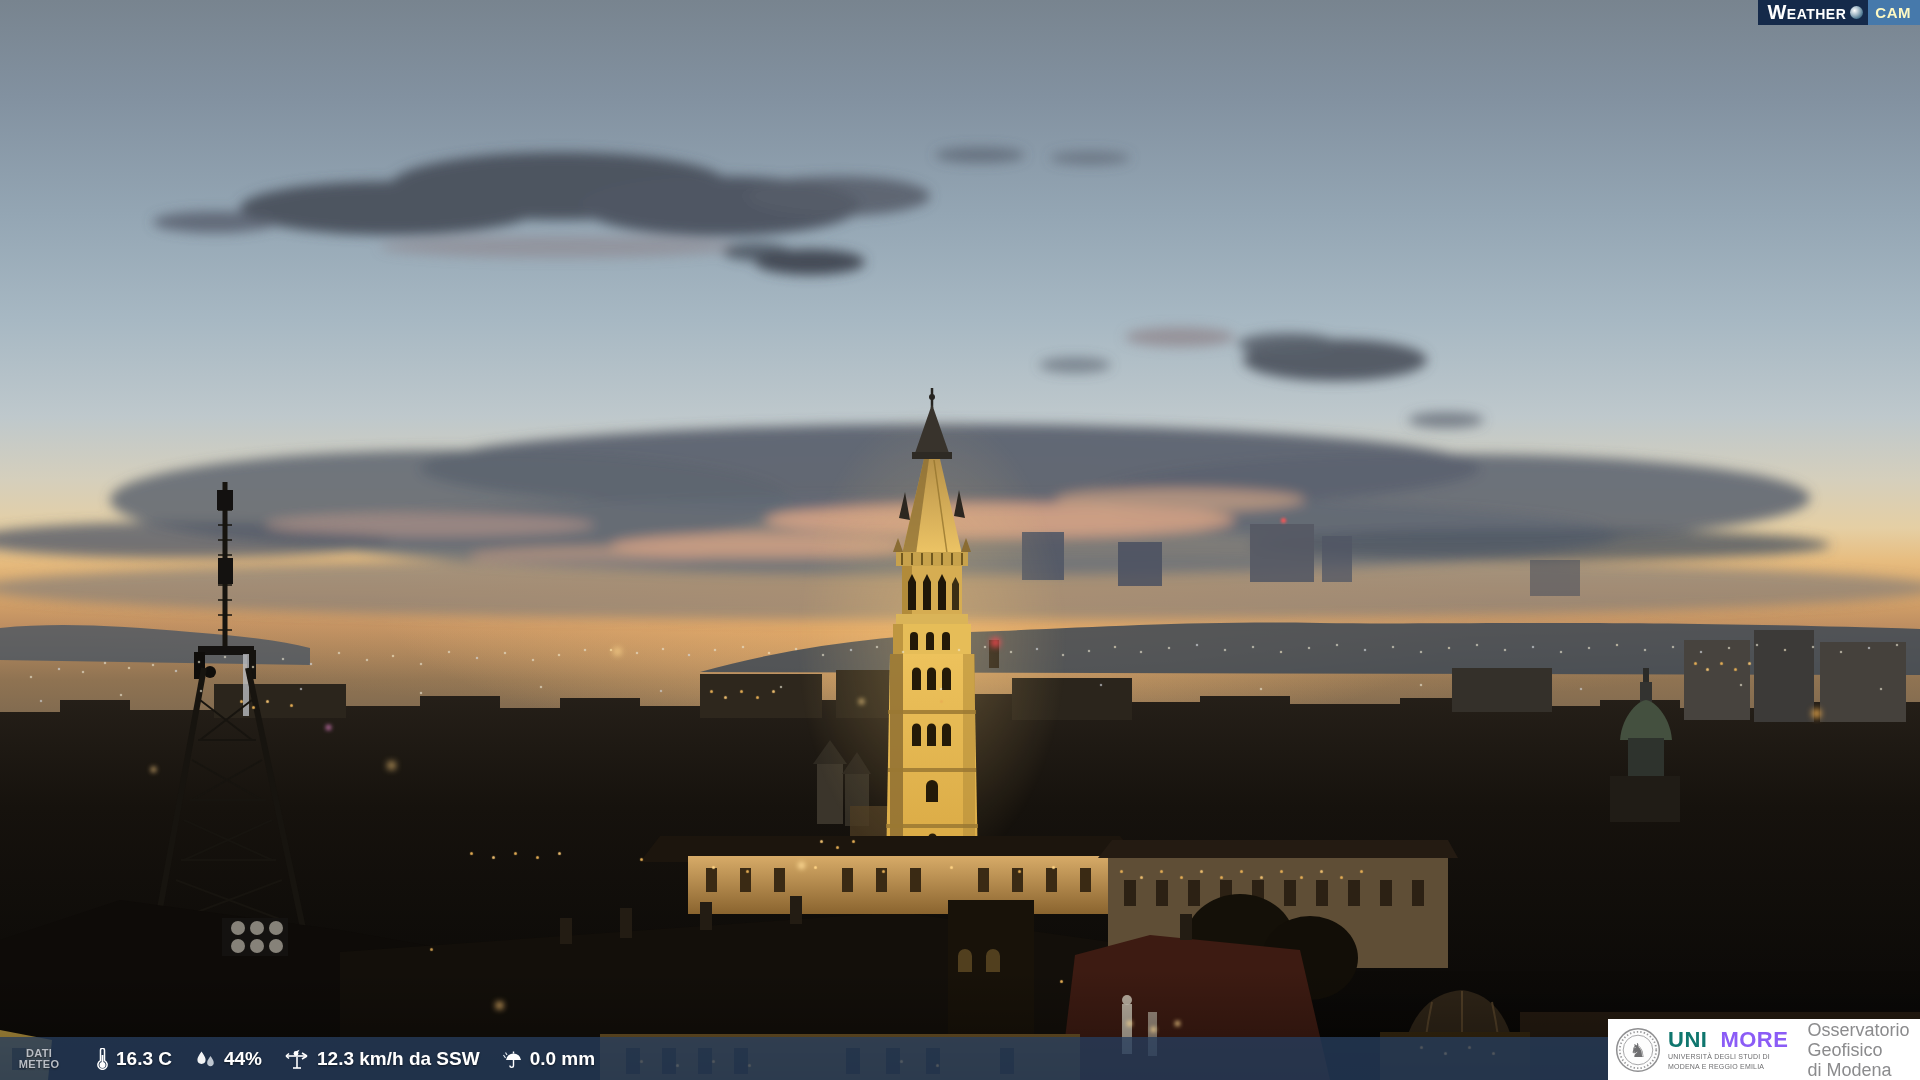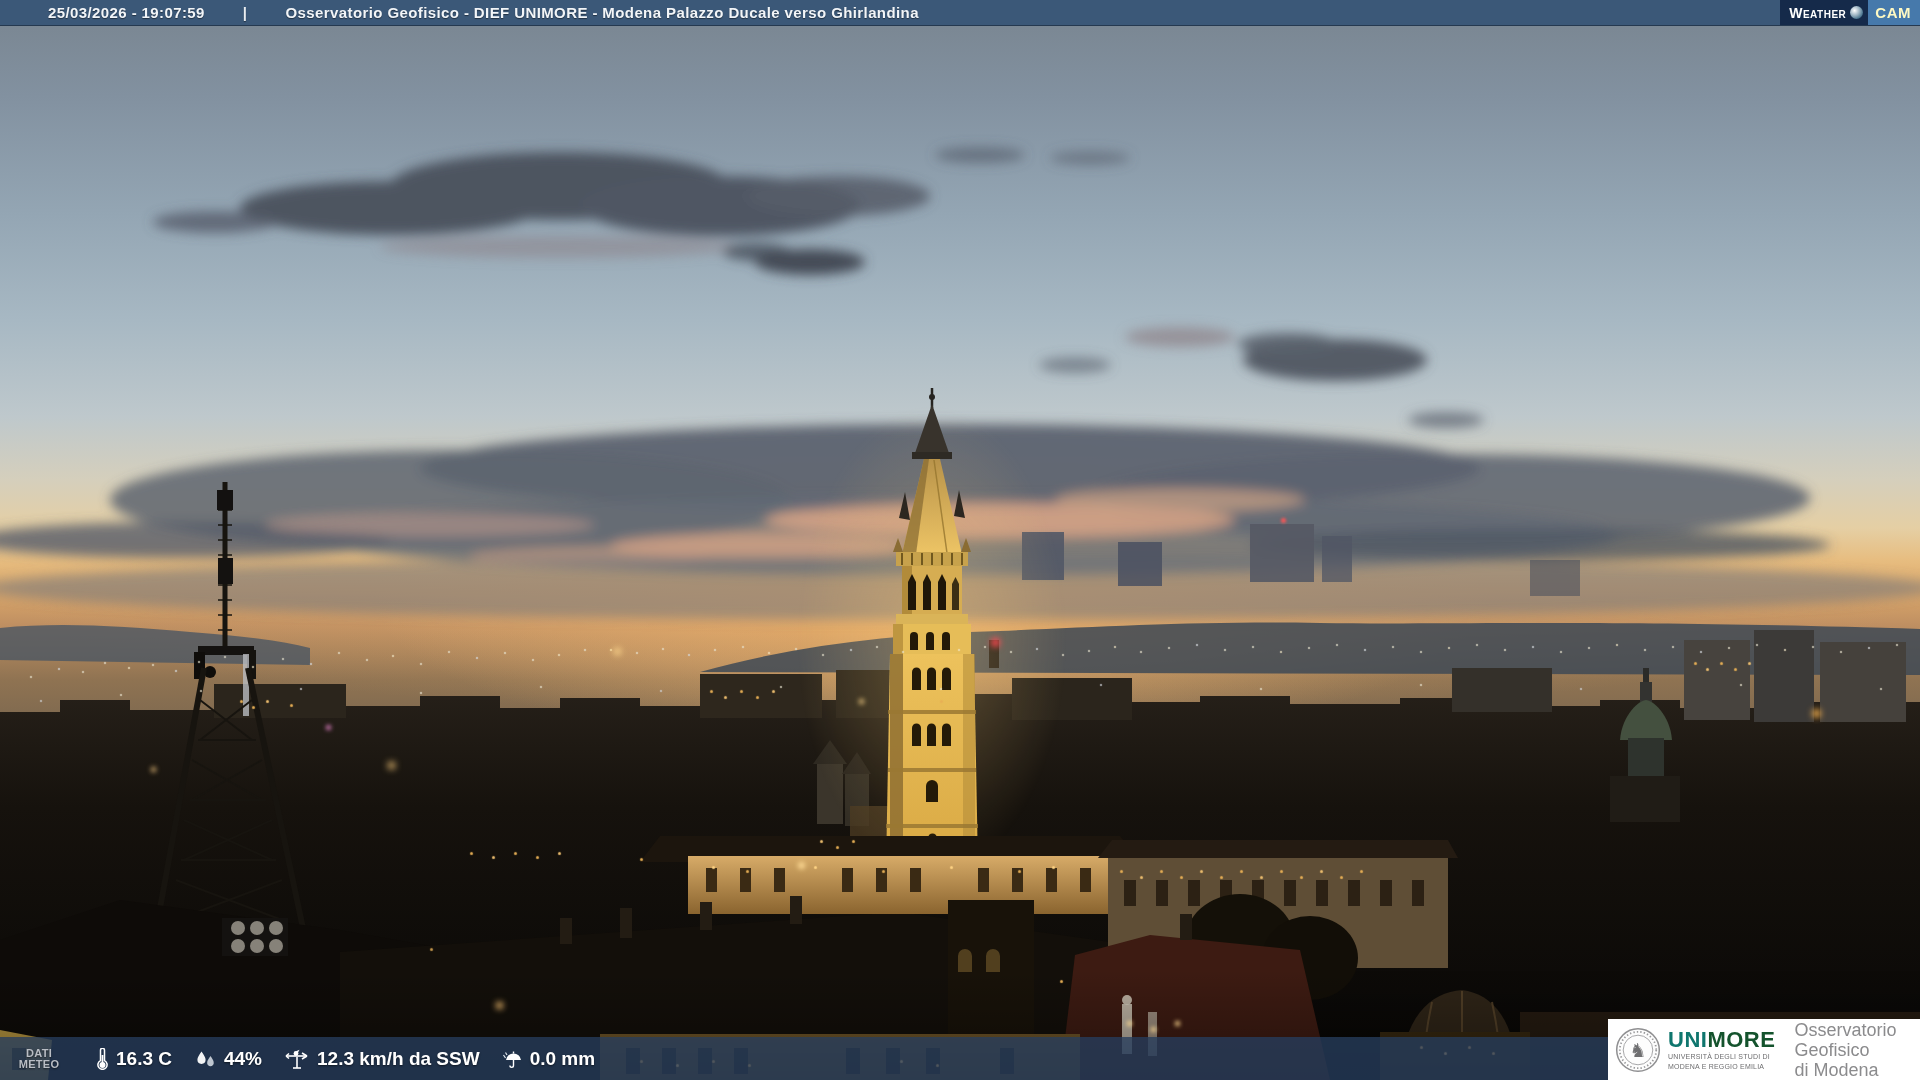--- a/index.html
+++ b/index.html
@@ -19,42 +19,42 @@
   
   #topbar{position:absolute;top:0;left:0;width:1920px;height:25px;z-index:5;
     background:#3b5878;border-bottom:1px solid rgba(10,20,30,.45);
     display:flex;align-items:center;color:#f2f5f8;font-weight:bold;font-size:15px;letter-spacing:.4px;
     text-shadow:0 1px 1px rgba(0,0,0,.45);}
   #topbar .dt{margin-left:48px;white-space:nowrap;}
   #topbar .sep{margin:0 38px;font-weight:bold;opacity:.95;}
   #topbar .title{white-space:nowrap;}
   #weathercam{position:absolute;top:0;right:0;height:25px;display:flex;align-items:stretch;z-index:6;cursor:pointer;}
   #weathercam .wc-left{background:#152a4a;display:flex;align-items:center;padding:0 5px 0 9px;
-      color:#fff;font-variant:small-caps;font-size:14px;font-weight:bold;letter-spacing:.5px;}
+      color:#fff;font-variant:small-caps;font-size:20px;font-weight:bold;letter-spacing:.5px;}
   #weathercam .globe{width:13px;height:13px;border-radius:50%;margin-left:4px;align-self:center;
       background:radial-gradient(circle at 35% 35%,#ffffff,#9fb6c4 40%,#4e7891 70%,#2e4c60);}
   #weathercam .wc-right{background:#4679ab;display:flex;align-items:center;padding:0 9px 0 7px;
       color:#fef9c3;font-size:15px;font-weight:bold;letter-spacing:.5px;}
 
   
   #meteobar{position:absolute;left:0;bottom:0;width:1920px;height:43px;z-index:4;
     background:rgba(38,62,94,.78);display:flex;align-items:center;color:#fff;
     font-weight:bold;font-size:19px;text-shadow:0 1px 2px rgba(0,0,0,.55);}
   #meteobar .dati{margin-left:16px;width:46px;text-align:center;font-size:11px;line-height:11px;
     color:#b9bdc4;font-weight:bold;letter-spacing:.3px;cursor:pointer;}
   .mgroup{display:flex;align-items:flex-end;gap:7px;margin-left:22px;white-space:nowrap;}
   .mgroup svg{display:block;}
 
   
   #logobox{position:absolute;right:0;bottom:0;width:312px;height:61px;background:#ffffff;z-index:6;
     display:flex;align-items:center;cursor:pointer;}
   #logobox .seal{margin-left:7px;flex:0 0 auto;}
   #logobox .brand{margin-left:7px;flex:0 0 auto;}
   #logobox .brand .bl{font-size:22px;font-weight:bold;letter-spacing:.5px;line-height:22px;}
-  #logobox .brand .uni{color:#0f766e;} #logobox .brand .more{color:#14532d;}
+  #logobox .brand .uni{color:#0f766e;} #logobox .brand .more{color:#8b5cf6;padding-left:13px;}
   #logobox .brand .sub{font-size:7px;line-height:8px;color:#6d6d6f;letter-spacing:.2px;margin-top:2px;}
   #logobox .org{margin-left:19px;font-size:18px;line-height:20px;color:#8b8b8d;}
 </style>
 </head>
 <body>
 
 <div id="stage">
 
   <svg class="scene" viewBox="0 0 1920 1080" preserveAspectRatio="none">
     <defs>
@@ -358,25 +358,20 @@
       </g>
     </g>
 
     <rect x="0" y="970" width="1920" height="110" fill="url(#vign)"></rect>
   </svg>
 
   <div class="dots" id="horizon-lights"></div>
   <div class="dots" id="window-lights"></div>
   <div class="dots" id="bright-glows"></div>
 
-  <div id="topbar">
-    <span class="dt">25/03/2026 - 19:07:59</span>
-    <span class="sep">|</span>
-    <span class="title">Osservatorio Geofisico - DIEF UNIMORE - Modena Palazzo Ducale verso Ghirlandina</span>
-  </div>
   <div id="weathercam">
     <span class="wc-left">
       <span>Weather</span>
       <span class="globe"></span>
     </span>
     <span class="wc-right">CAM</span>
   </div>
 
   <div id="meteobar">
     <div class="dati">

